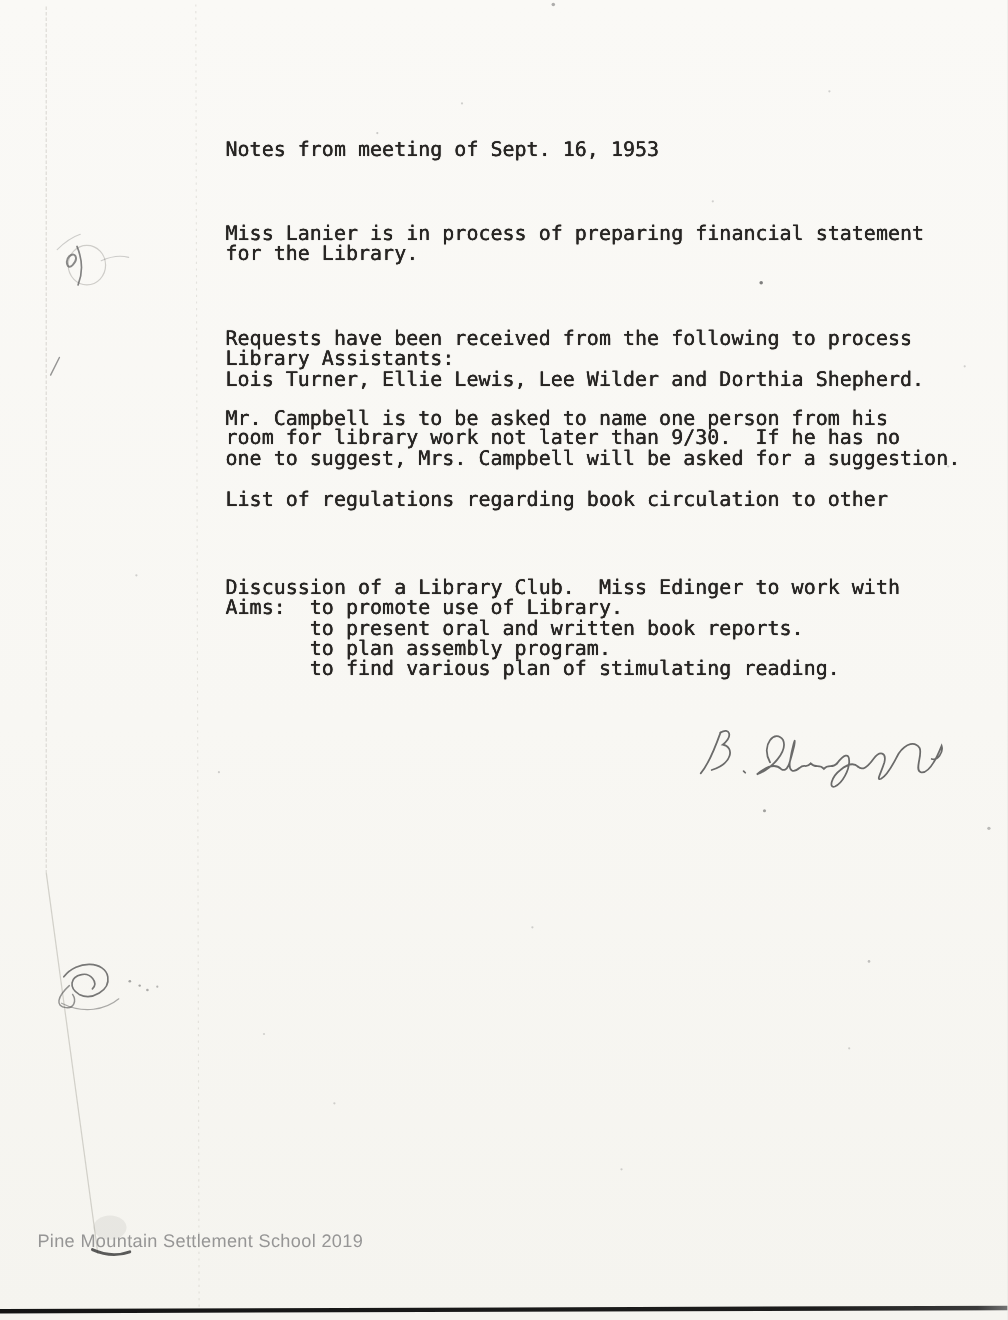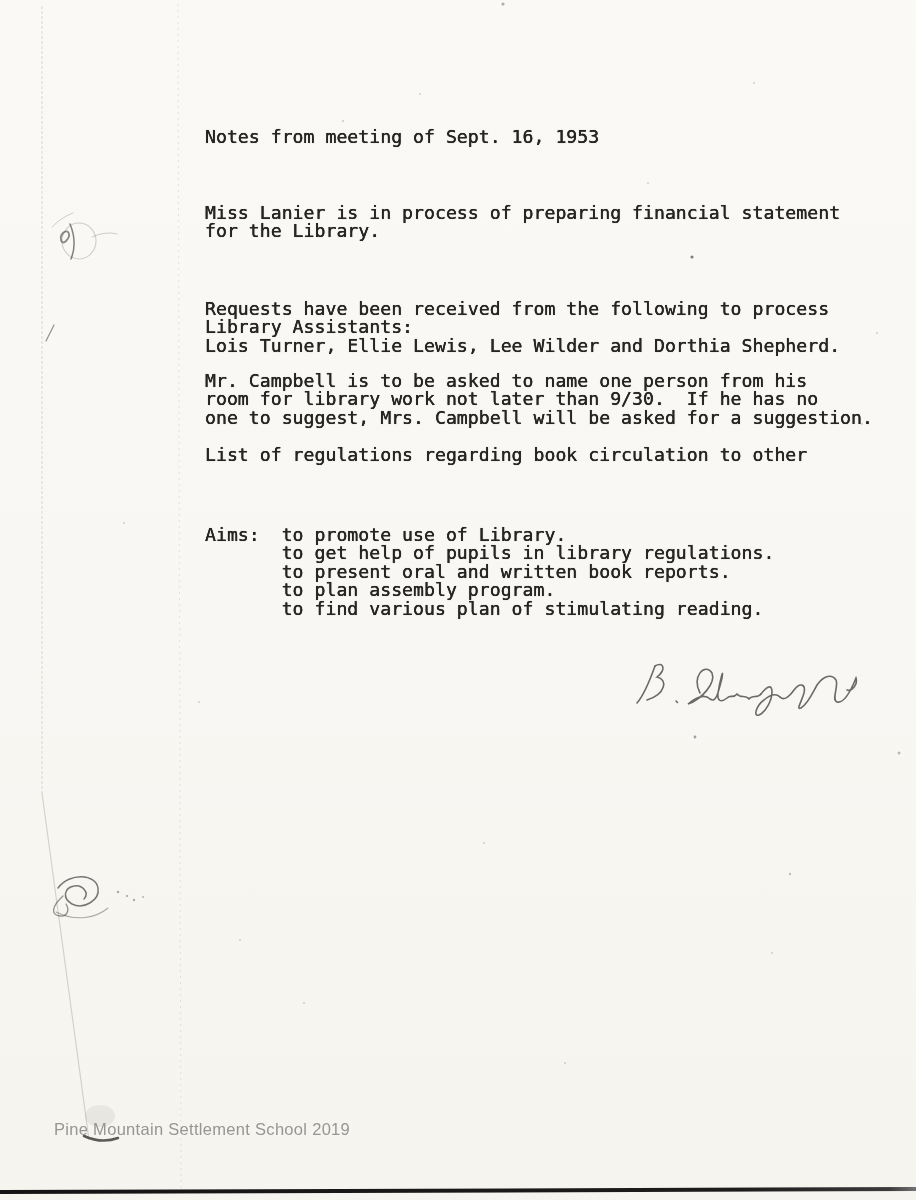--- a/index.html
+++ b/index.html
@@ -15,21 +15,21 @@
     font-size:18.2px;line-height:18.4px;
     color:#272523;
   }
   .line{
     white-space:pre;
     text-shadow:0 0 0.7px rgba(35,32,30,.8), 0 0 0.25px rgba(35,32,30,.9);
   }
   .para{position:absolute;left:0;}
   .title-line{position:absolute;left:0;}
   #watermark{
-    position:absolute;left:54px;top:1120px;
+    position:absolute;left:34px;top:1120px;
     font-family:"Liberation Sans",sans-serif;
     font-size:16.5px;letter-spacing:.3px;
     color:#8e8e8e;opacity:.92;
   }
   #artifacts,#signature-svg{position:absolute;pointer-events:none;}
   #artifacts{left:0;top:0;}
   #signature-svg{left:600px;top:648px;}
   #bottom-edge{
     position:absolute;left:-4px;top:1190px;width:930px;height:4px;
     background:linear-gradient(90deg,#141414 0%,#1c1c1c 80%,#3a3a3a 96%,#888 100%);
@@ -120,22 +120,22 @@
       <div class="line">Mr. Campbell is to be asked to name one person from his</div>
       <div class="line">room for library work not later than 9/30.  If he has no</div>
       <div class="line">one to suggest, Mrs. Campbell will be asked for a suggestion.</div>
     </div>
 
     <div class="para" style="top:446px">
       <div class="line">List of regulations regarding book circulation to other</div>
     </div>
 
     <div class="para" style="top:526px">
+      <div class="line">Discussion of a Library Club.  Miss Edinger to work with</div>
       <div class="line">Aims:  to promote use of Library.</div>
-      <div class="line">       to get help of pupils in library regulations.</div>
       <div class="line">       to present oral and written book reports.</div>
       <div class="line">       to plan assembly program.</div>
       <div class="line">       to find various plan of stimulating reading.</div>
     </div>
   </div>
 
   <svg id="signature-svg" width="270" height="80" viewBox="0 0 270 80" role="img" aria-label="B. Edinger">
     <g fill="none" stroke="#4c4c4c" stroke-width="1.6" stroke-linecap="round" opacity="0.82">
 
       <path d="M55,18 C50,32 44,47 37,55"></path>

